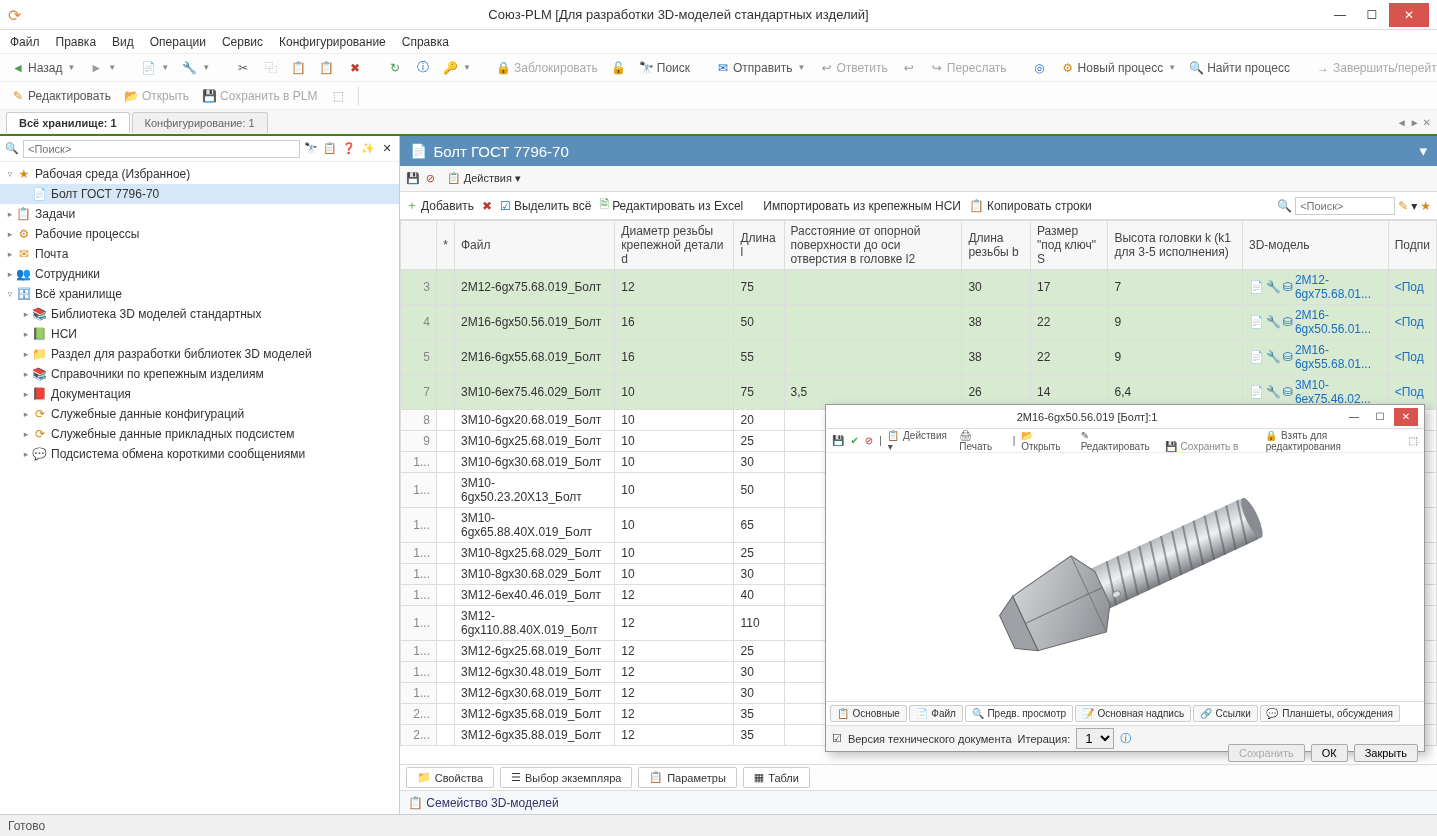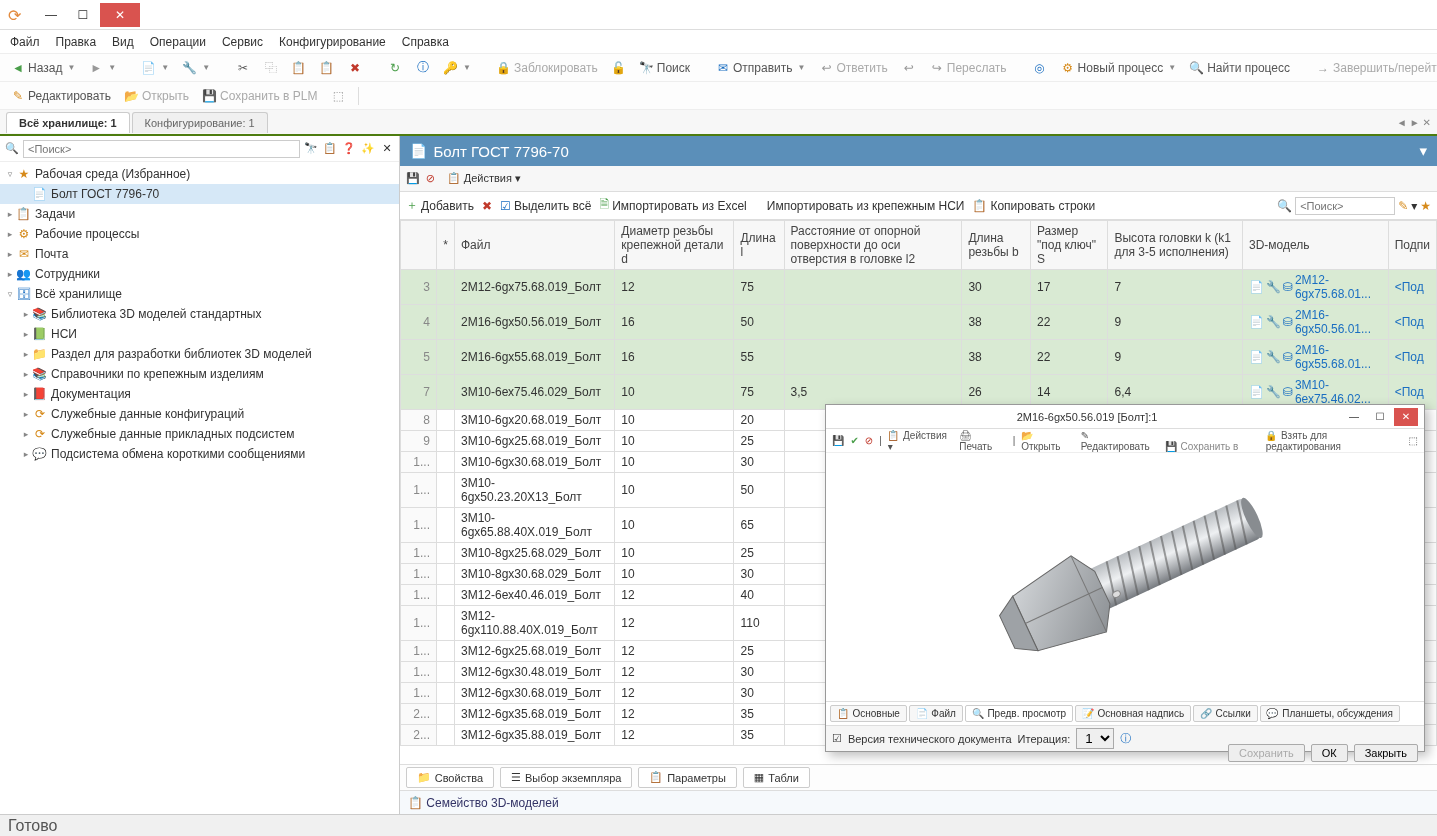--- a/index.html
+++ b/index.html
@@ -64,21 +64,21 @@
 table.grid tr.hl td { background: #d9ead3; }
 table.grid td .model-link { color: #1a6ec1; display:flex; align-items:center; gap:2px; }
 table.grid td .sub { color: #1a6ec1; }
 
 
 .btabs { height: 26px; display: flex; align-items: center; padding: 0 6px; border-top: 1px solid #ddd; gap: 6px; background:#fdfdfd; }
 .btabs .bt { padding: 3px 10px; border: 1px solid #ccc; border-radius: 2px; background: #fff; font-size: 11px; display:flex; align-items:center; gap:4px; }
 .content-footer { height: 24px; display: flex; align-items: center; padding: 0 8px; border-top: 1px solid #ddd; background:#f6f9fc; color:#336; }
 
 
-.statusbar { height: 22px; display: flex; align-items: center; padding: 0 8px; background: #f0f0f0; border-top: 1px solid #ccc; font-size: 16px; color:#555; }
+.statusbar { height: 22px; display: flex; align-items: center; padding: 0 8px; background: #f0f0f0; border-top: 1px solid #ccc; font-size: 12px; color:#555; }
 
 
 .preview-win { position: absolute; right: 12px; top: 268px; width: 600px; height: 348px; background: #fff; border: 1px solid #999; box-shadow: 4px 4px 10px rgba(0,0,0,0.25); display: flex; flex-direction: column; z-index: 50; }
 .preview-win .pv-title { height: 24px; display: flex; align-items: center; padding: 0 6px; background: #fff; border-bottom: 1px solid #ddd; font-size: 11px; }
 .preview-win .pv-title .t { flex:1; text-align:center; }
 .preview-win .pv-title .wc { display:flex; gap:2px; }
 .preview-win .pv-title .wc .c { width:24px; height:18px; display:flex; align-items:center; justify-content:center; font-size:10px; }
 .preview-win .pv-title .wc .c.close { background:#d9534f; color:#fff; }
 .preview-win .pv-tb { height: 24px; display: flex; align-items: center; padding: 0 6px; gap: 6px; font-size: 10px; color: #555; border-bottom: 1px solid #eee; flex-wrap: nowrap; overflow: hidden; }
 .preview-win .pv-tb .g { color:#888;margin-top:22px; }
@@ -98,20 +98,21 @@
 .red { color:#c0392b; }
 .orange { color:#d68a1a; }
 .blue { color:#1a6ec1; }
 .gray { color:#999; }
 </style>
 </head>
 <body>
 
 <div class="titlebar">
   <span class="logo">⟳</span>
+  <span class="title">Союз-PLM [Для разработки 3D-моделей стандартных изделий]</span>
   <div class="win-controls">
     <div class="win-btn">—</div>
     <div class="win-btn">☐</div>
     <div class="win-btn close">✕</div>
   </div>
 </div>
 
 <div class="menubar">
   <span>Файл</span>
   <span>Правка</span>
@@ -357,21 +358,21 @@
         </div>
       <div class="btn">
           <span class="red">✖</span>
         </div>
       <div class="btn">
           <span class="blue">☑</span>
           <span>Выделить всё</span>
         </div>
       <div class="btn">
           <span class="green">🗎</span>
-          <span>Импортировать из Excel</span>
+          <span>Редактировать из Excel</span>
         </div>
       <div class="btn" style="margin-left:12px">
           <span>Импортировать из крепежным НСИ</span>
         </div>
       <div class="btn">
           <span>📋</span>
           <span>Копировать строки</span>
         </div>
       <div class="search2">
         <span>🔍</span>

